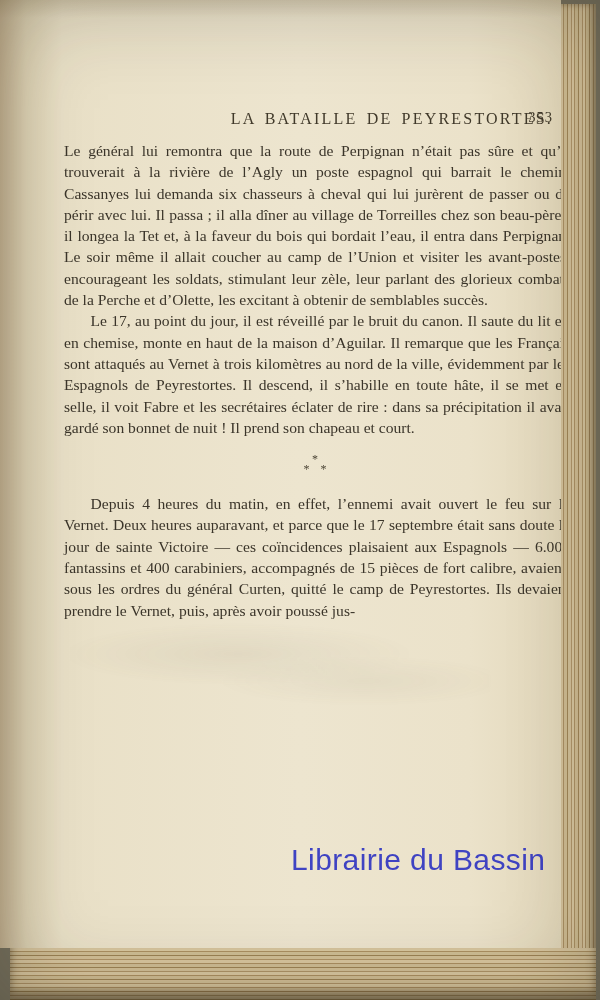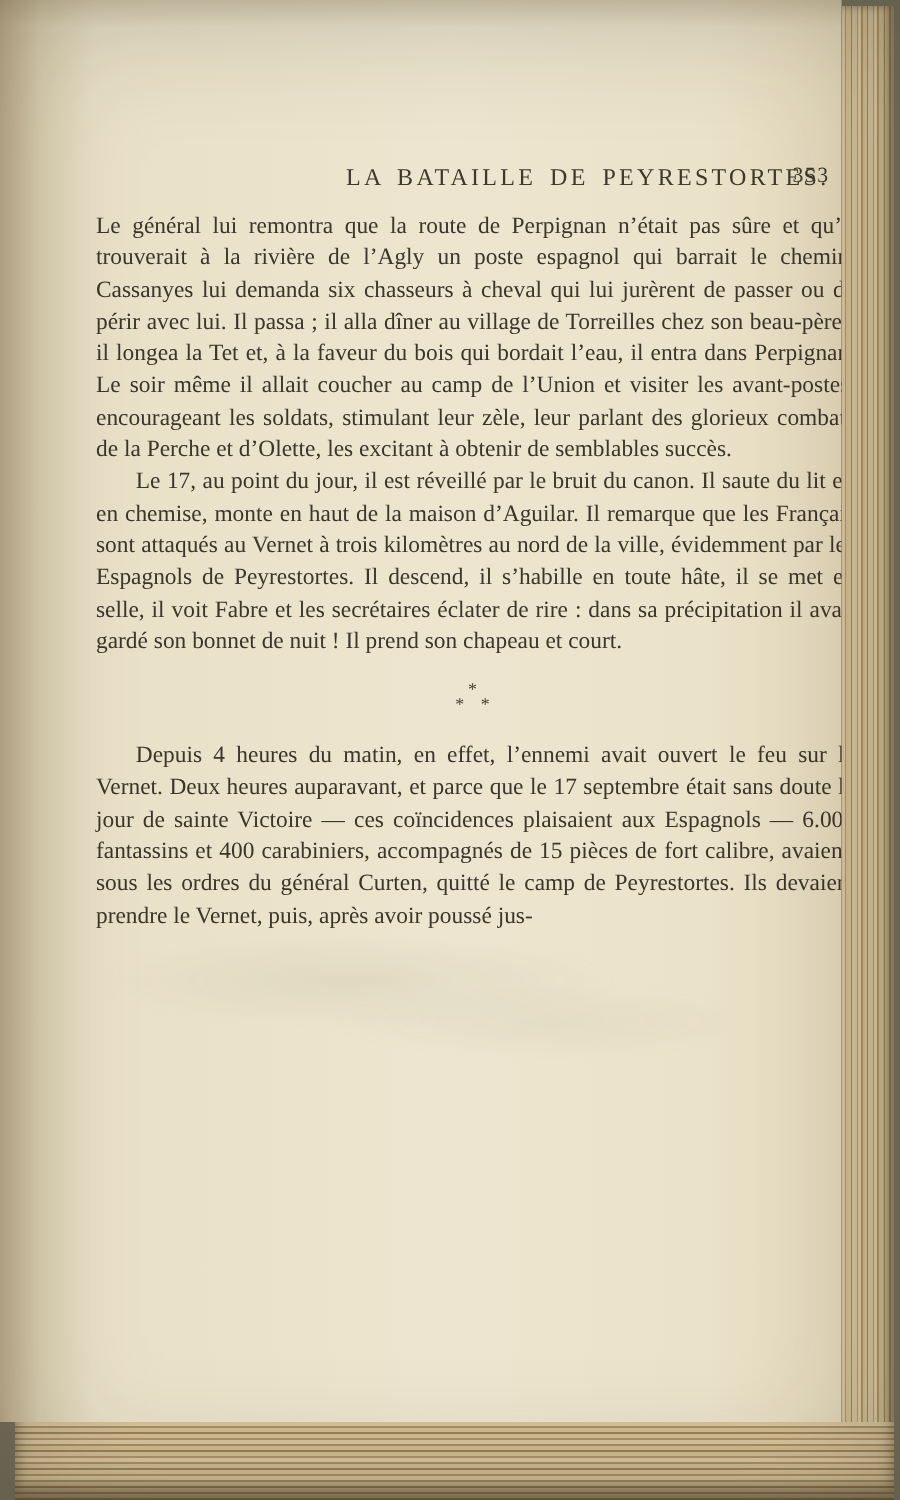--- a/index.html
+++ b/index.html
@@ -107,18 +107,19 @@
       <p class="indent">Le 17, au point du jour, il est réveillé par le bruit du canon. Il saute du lit et, en chemise, monte en haut de la maison d’Aguilar. Il remarque que les Français sont attaqués au Vernet à trois kilomètres au nord de la ville, évidemment par les Espagnols de Peyrestortes. Il descend, il s’habille en toute hâte, il se met en selle, il voit Fabre et les secrétaires éclater de rire : dans sa précipitation il avait gardé son bonnet de nuit ! Il prend son chapeau et court.</p>
 
       <div class="asterism">
         <div>*</div>
         <div>* *</div>
       </div>
 
       <p class="indent">Depuis 4 heures du matin, en effet, l’ennemi avait ouvert le feu sur le Vernet. Deux heures auparavant, et parce que le 17 septembre était sans doute le jour de sainte Victoire — ces coïncidences plaisaient aux Espagnols — 6.000 fantassins et 400 carabiniers, accompagnés de 15 pièces de fort calibre, avaient, sous les ordres du général Curten, quitté le camp de Peyrestortes. Ils devaient prendre le Vernet, puis, après avoir poussé jus-</p>
     </div>
 
+    <div class="watermark">Librairie du Bassin</div>
   </div>
 
   <div class="edges-right"></div>
   <div class="edges-bottom"></div>
 
 </div>
 
 </body></html>

